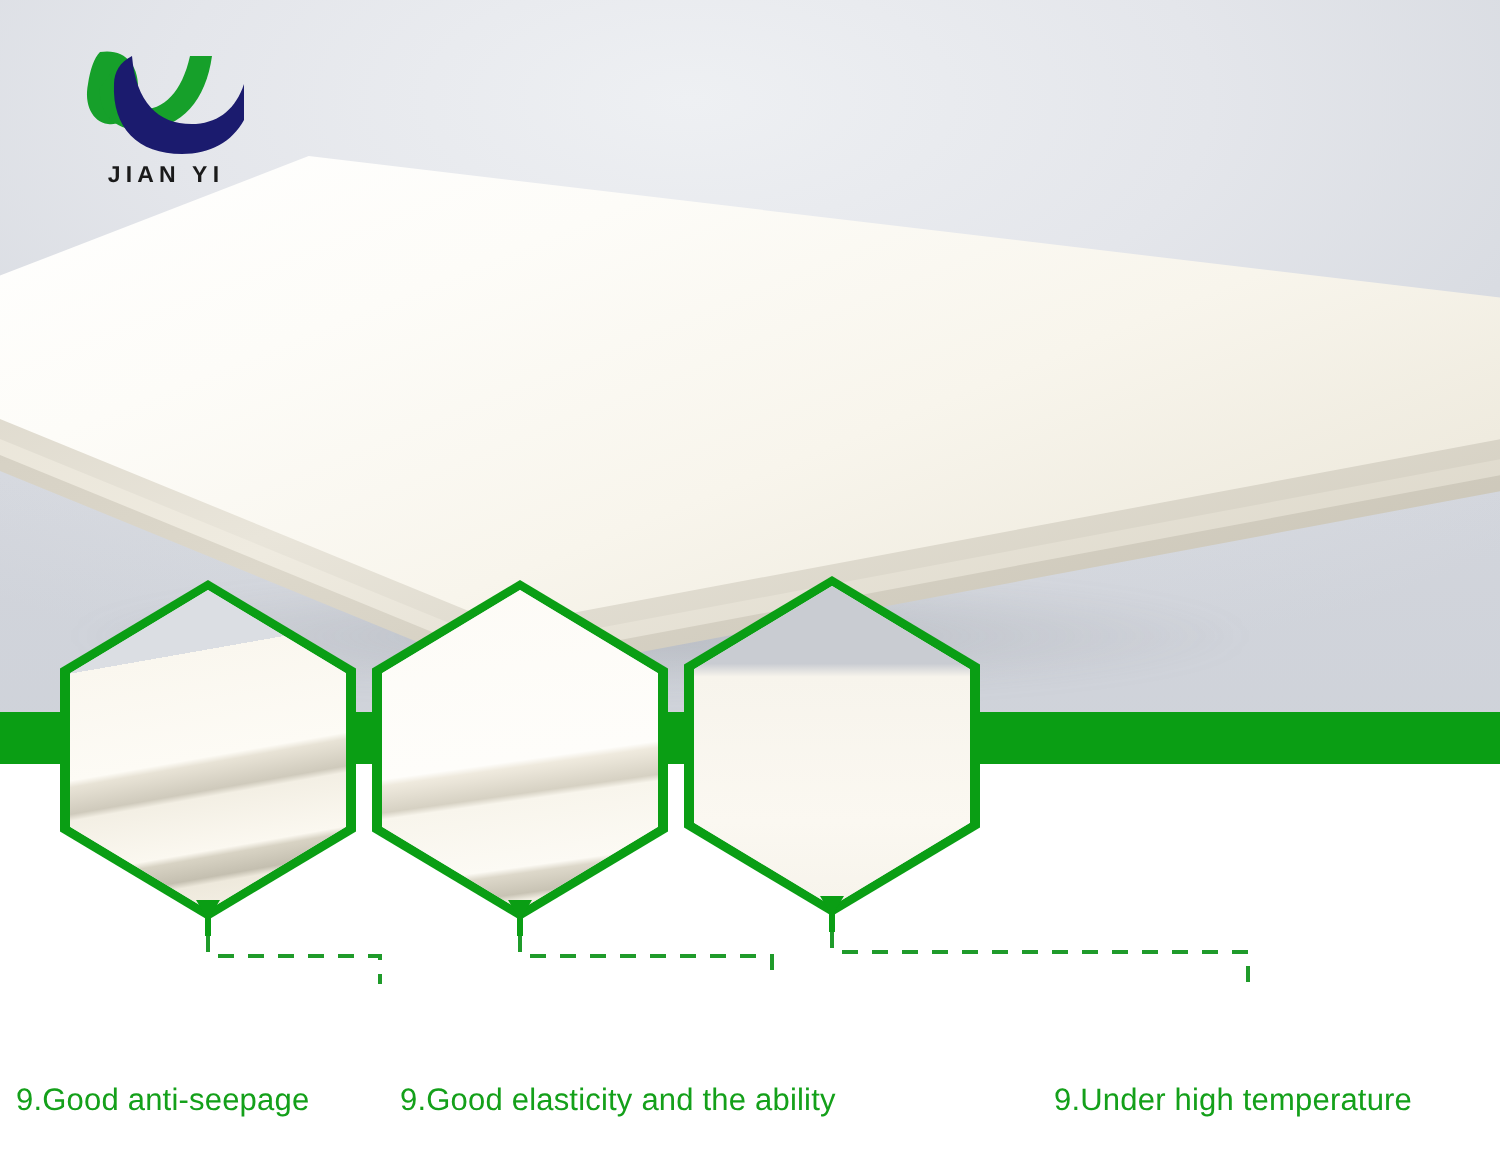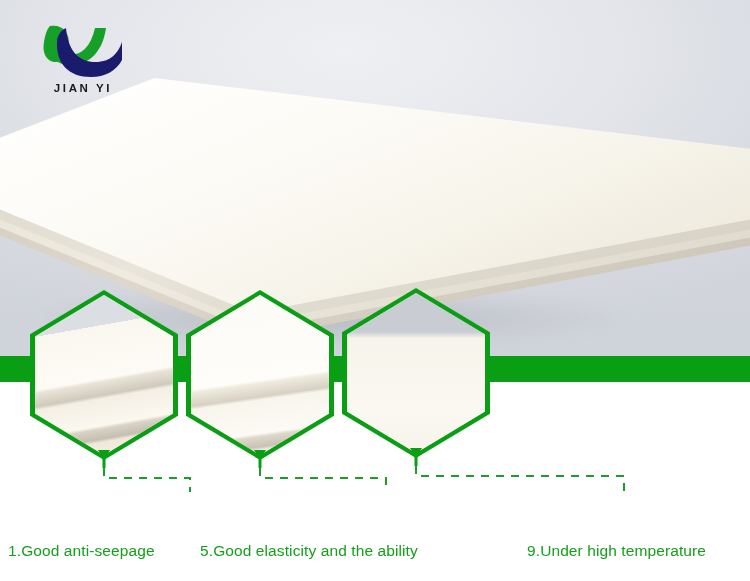--- a/index.html
+++ b/index.html
@@ -287,26 +287,26 @@
       <g>
         <path d="M416 451 L416 466" stroke="#0a9e14" stroke-width="3" fill="none"></path>
         <path d="M410 448 L422 448 L416 458 Z" fill="#0a9e14"></path>
         <path d="M416 466 L416 476 L624 476 L624 492" stroke="#1f9b2a" stroke-width="2" fill="none" stroke-dasharray="8 7"></path>
       </g>
     </svg>
   </div>
 
   <div class="captions">
     <div class="caption cap1">
-      <div>1.Good anti-seepage</div>
+      <div>9.Good anti-seepage</div>
       
       
     </div>
     <div class="caption cap2">
-      <div>5.Good elasticity and the ability</div>
+      <div>9.Good elasticity and the ability</div>
       
       
     </div>
     <div class="caption cap3">
       <div>9.Under high temperature</div>
       
     </div>
   </div>
 
 </div>

